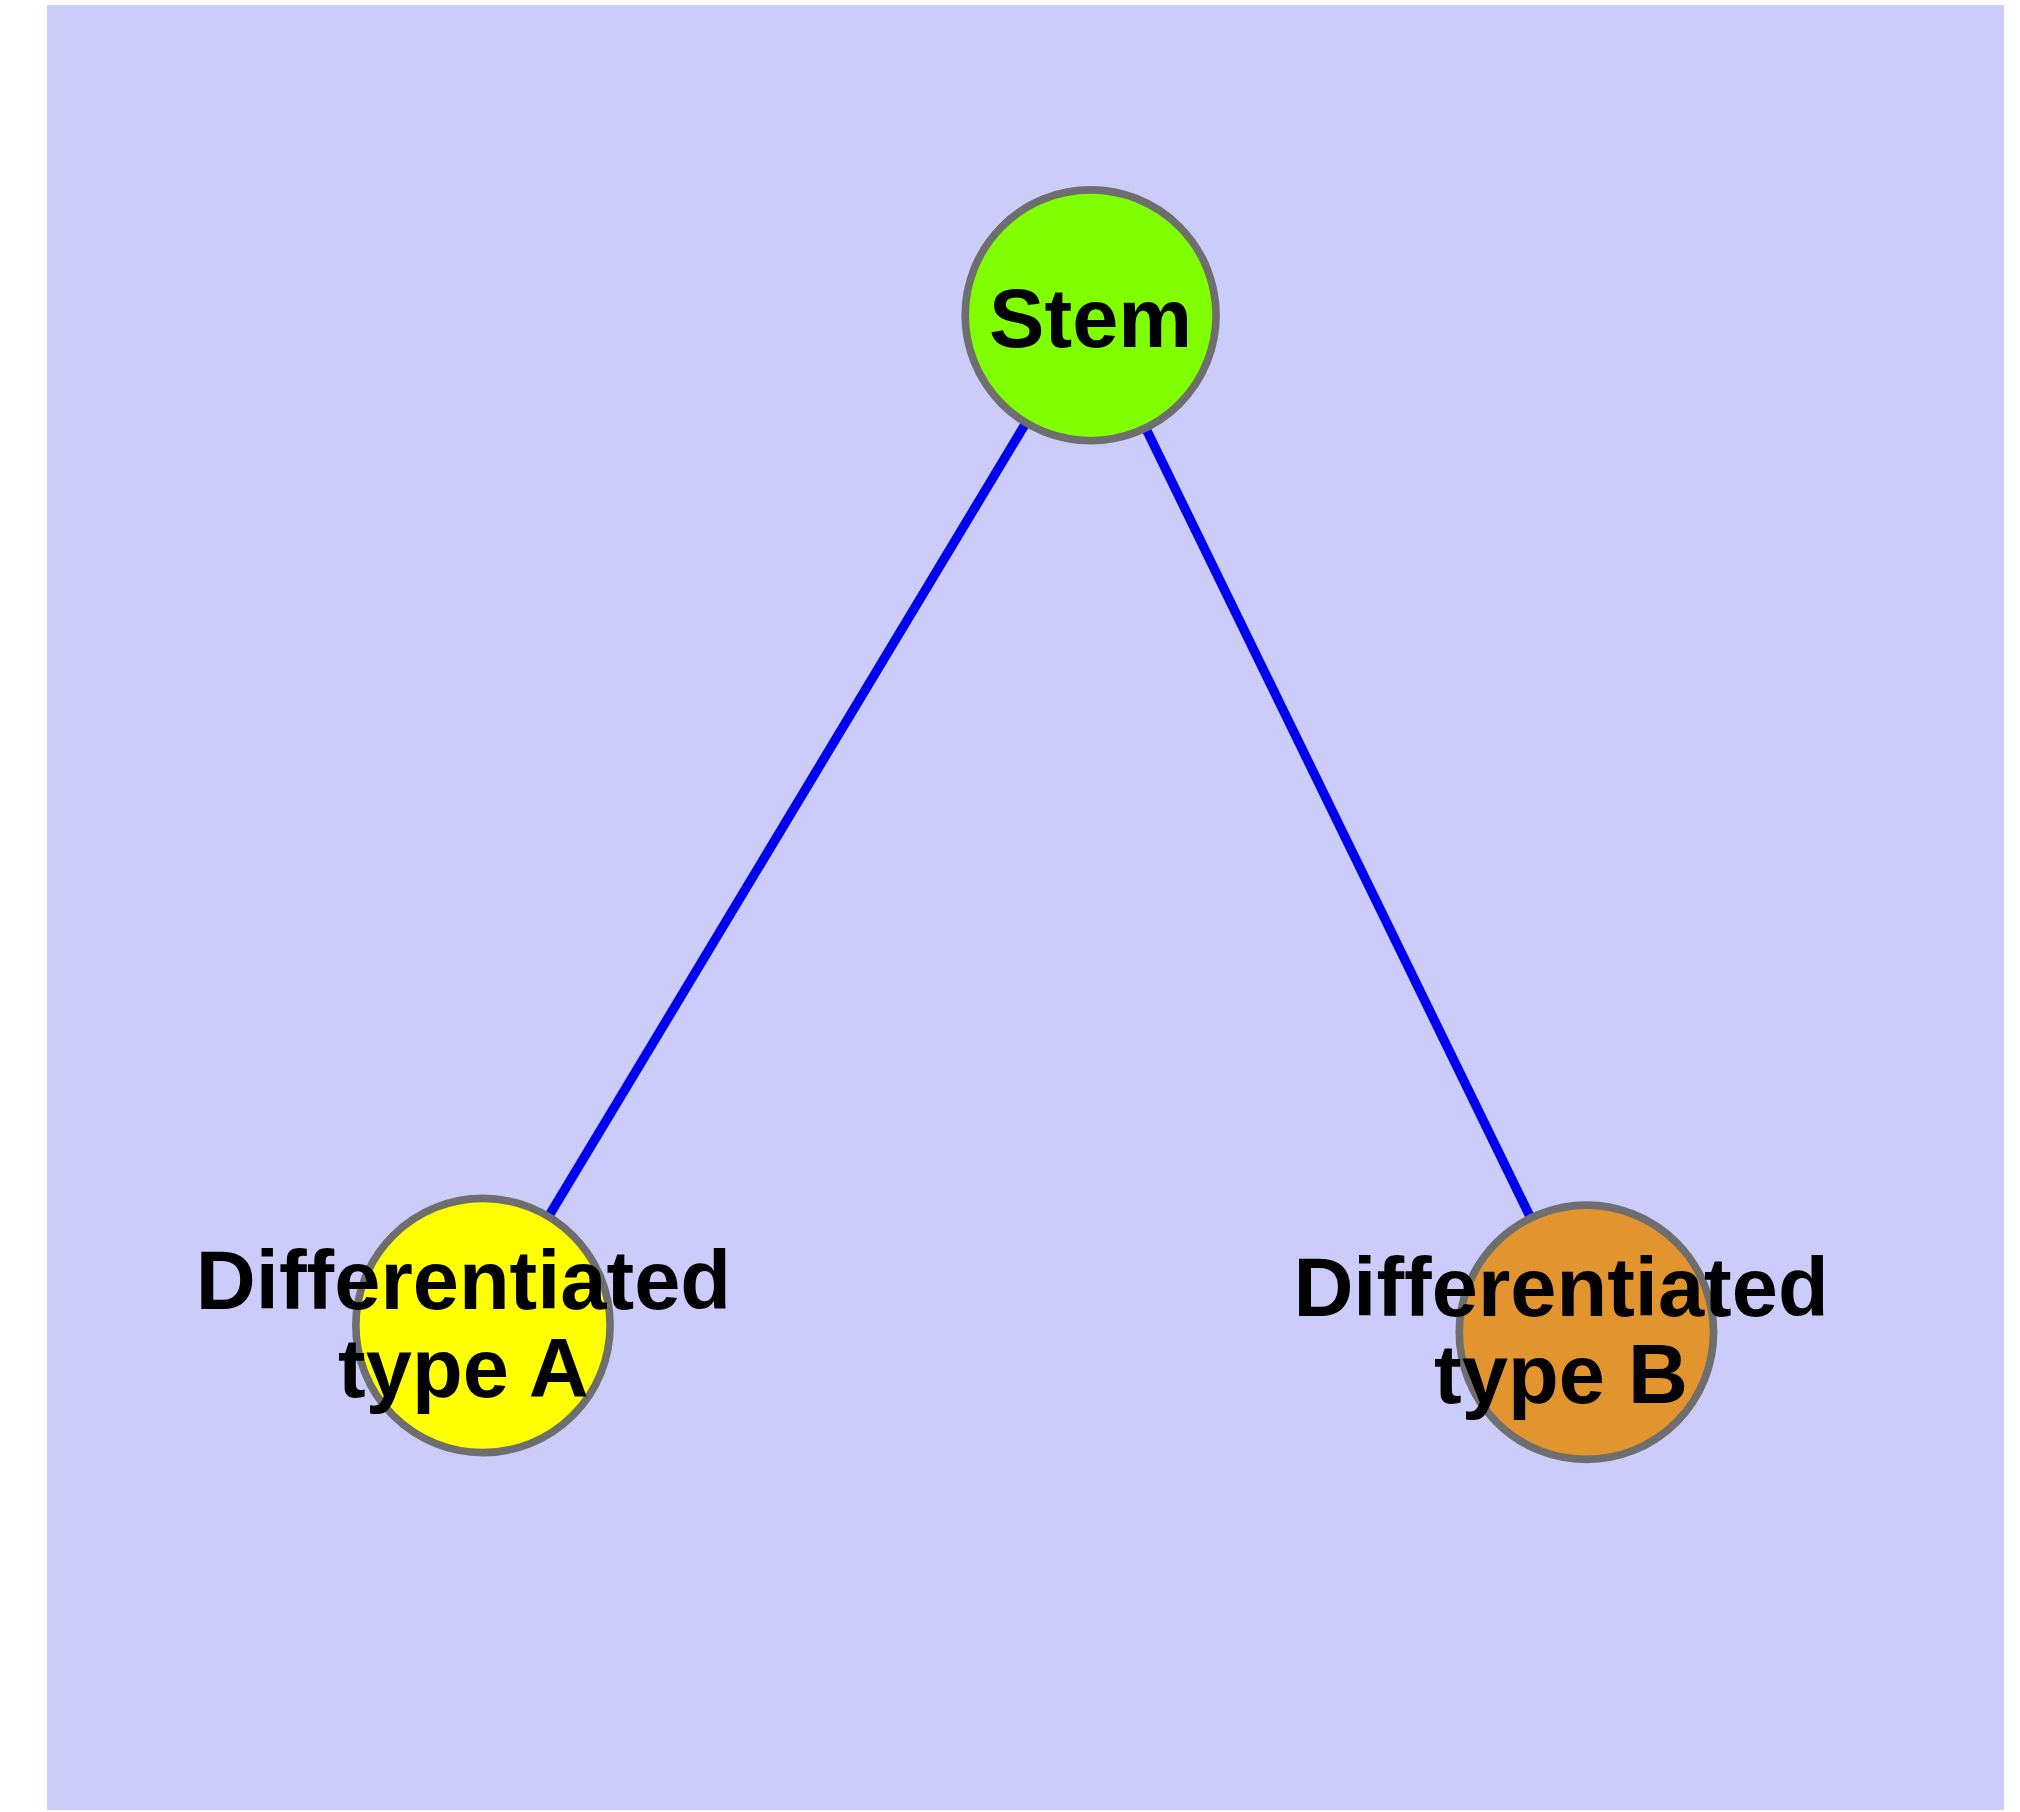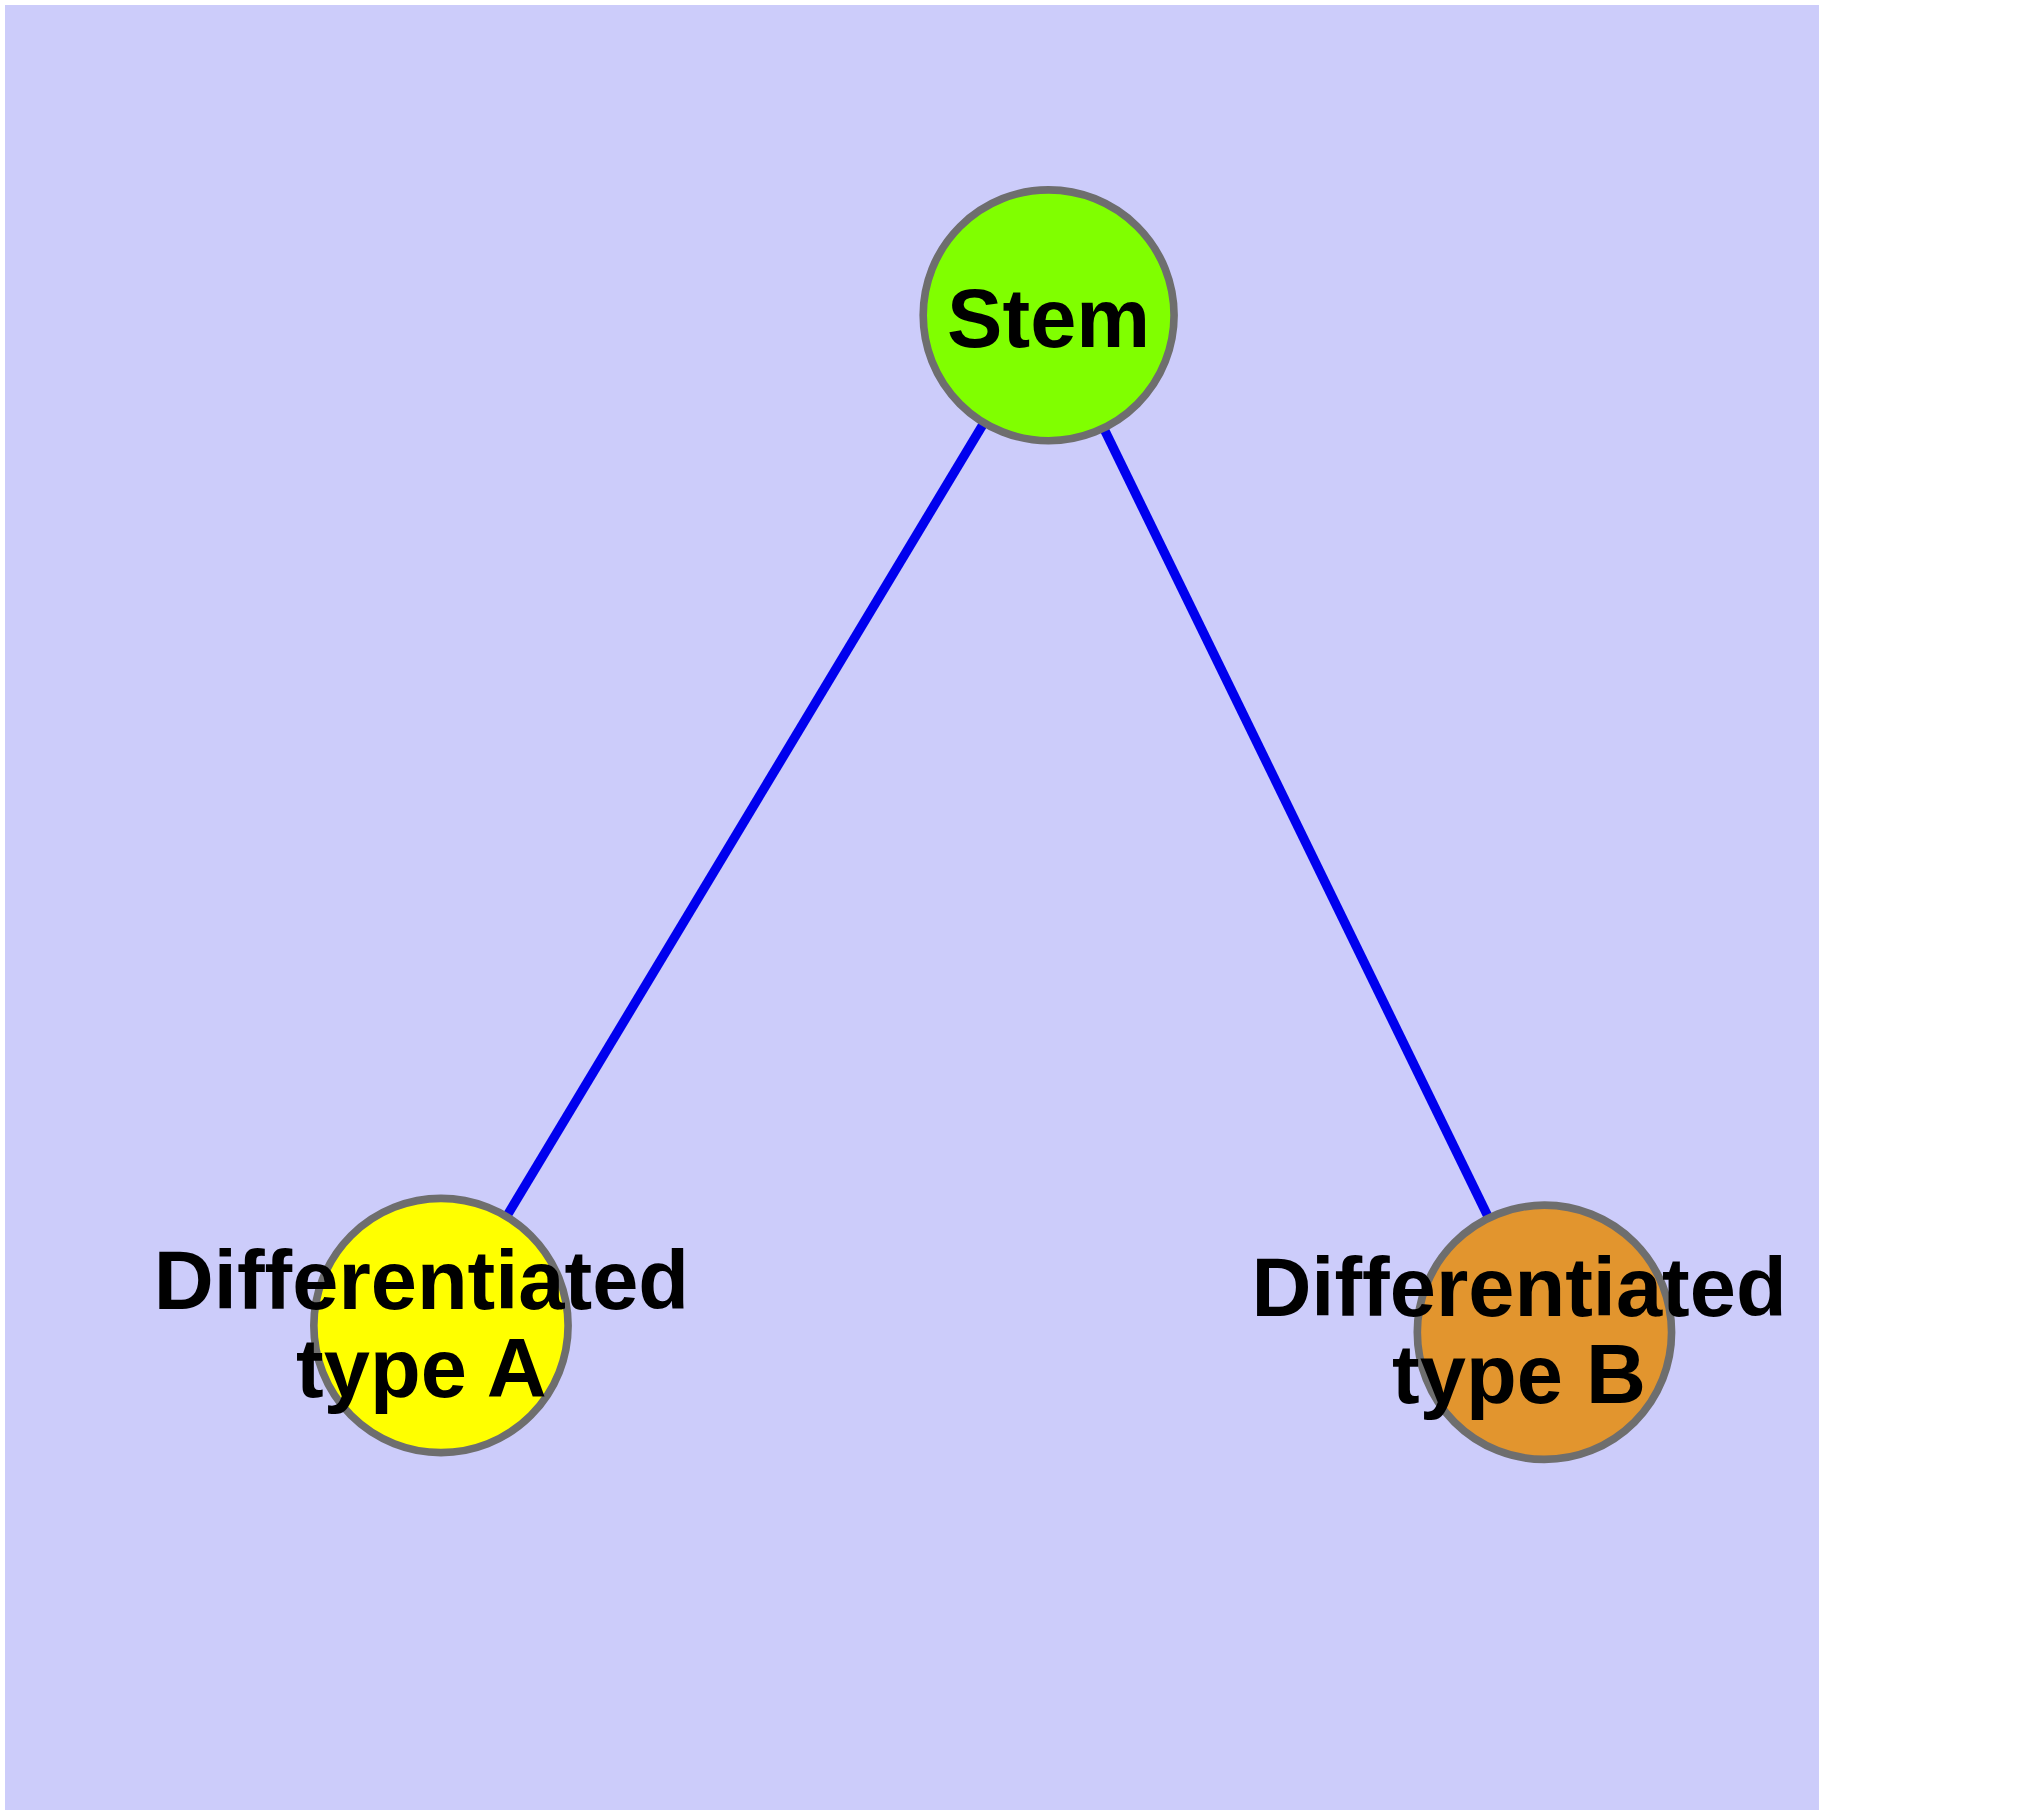--- a/index.html
+++ b/index.html
@@ -2,25 +2,26 @@
 <html style="font-size:13.6px"><head>
 <meta charset="utf-8">
 <style>
   html, body {
     margin: 0;
     padding: 0;
     background: #ffffff;
   }
   #canvas {
     position: relative;
-    width: 1819px;
+    width: 1962px;
     height: 1812px;
     background: #ffffff;
     overflow: hidden;
     font-family: "Liberation Sans", sans-serif;
+    margin-left: 42px;
   }
   #plot-area {
     position: absolute;
     left: 5.1px;
     top: 5.1px;
     width: 2015px;
     height: 1805px;
     background: #ccccfa;
   }
   #graph-svg {

